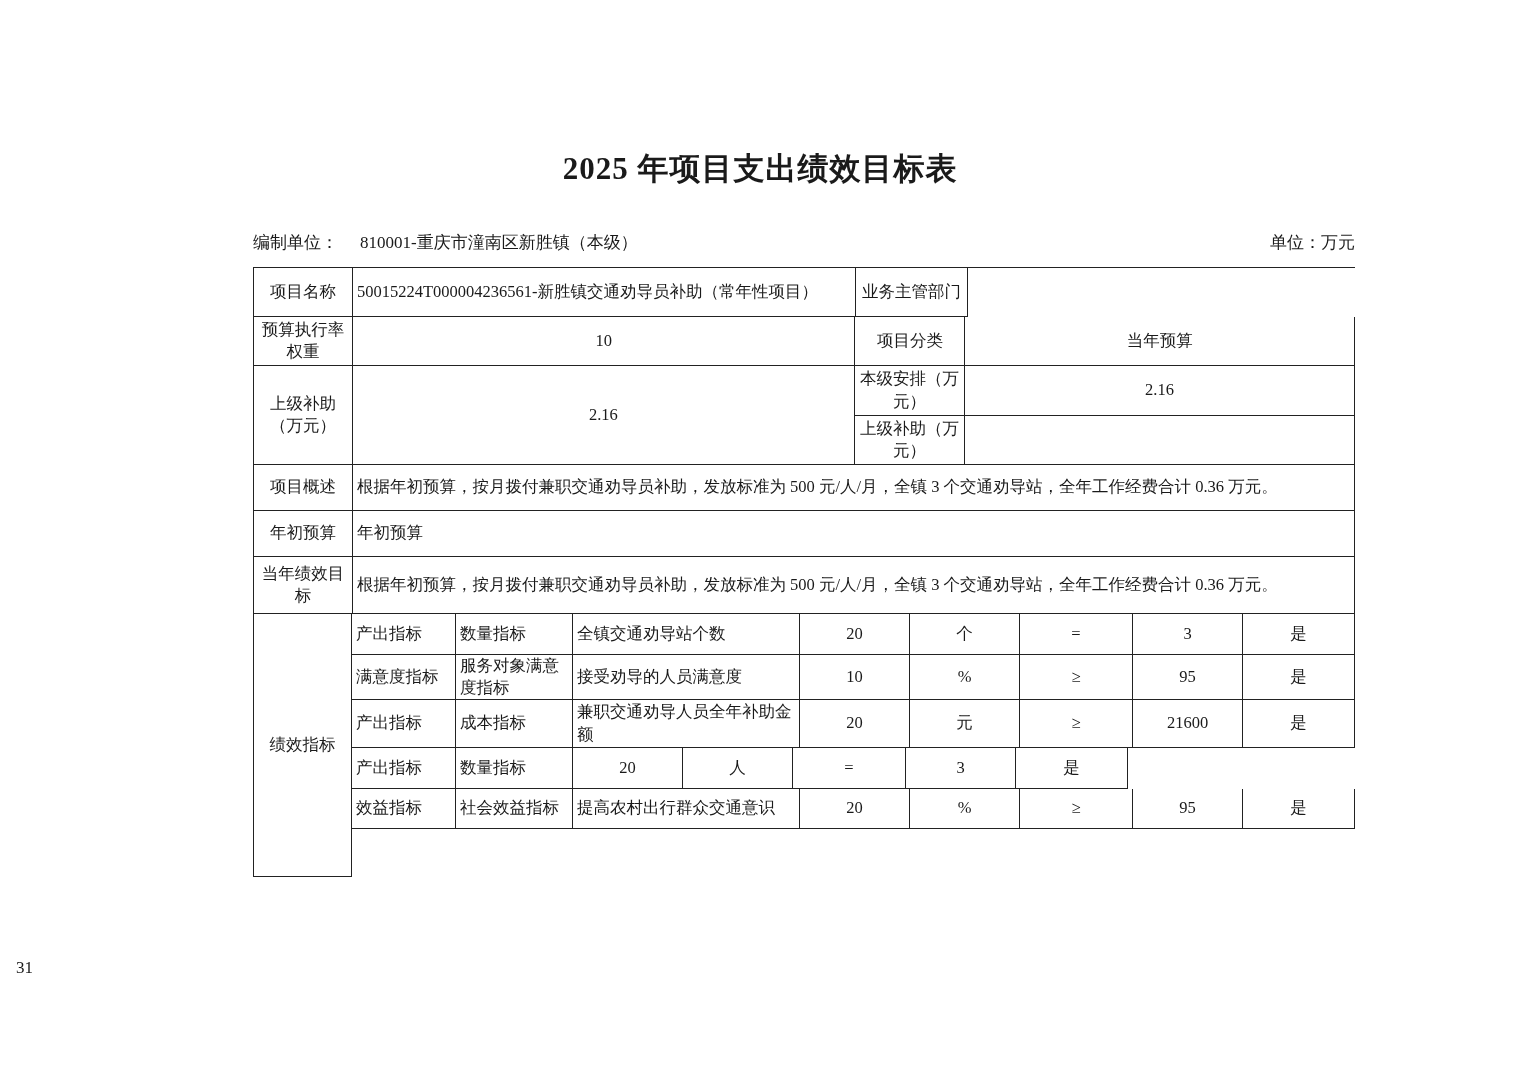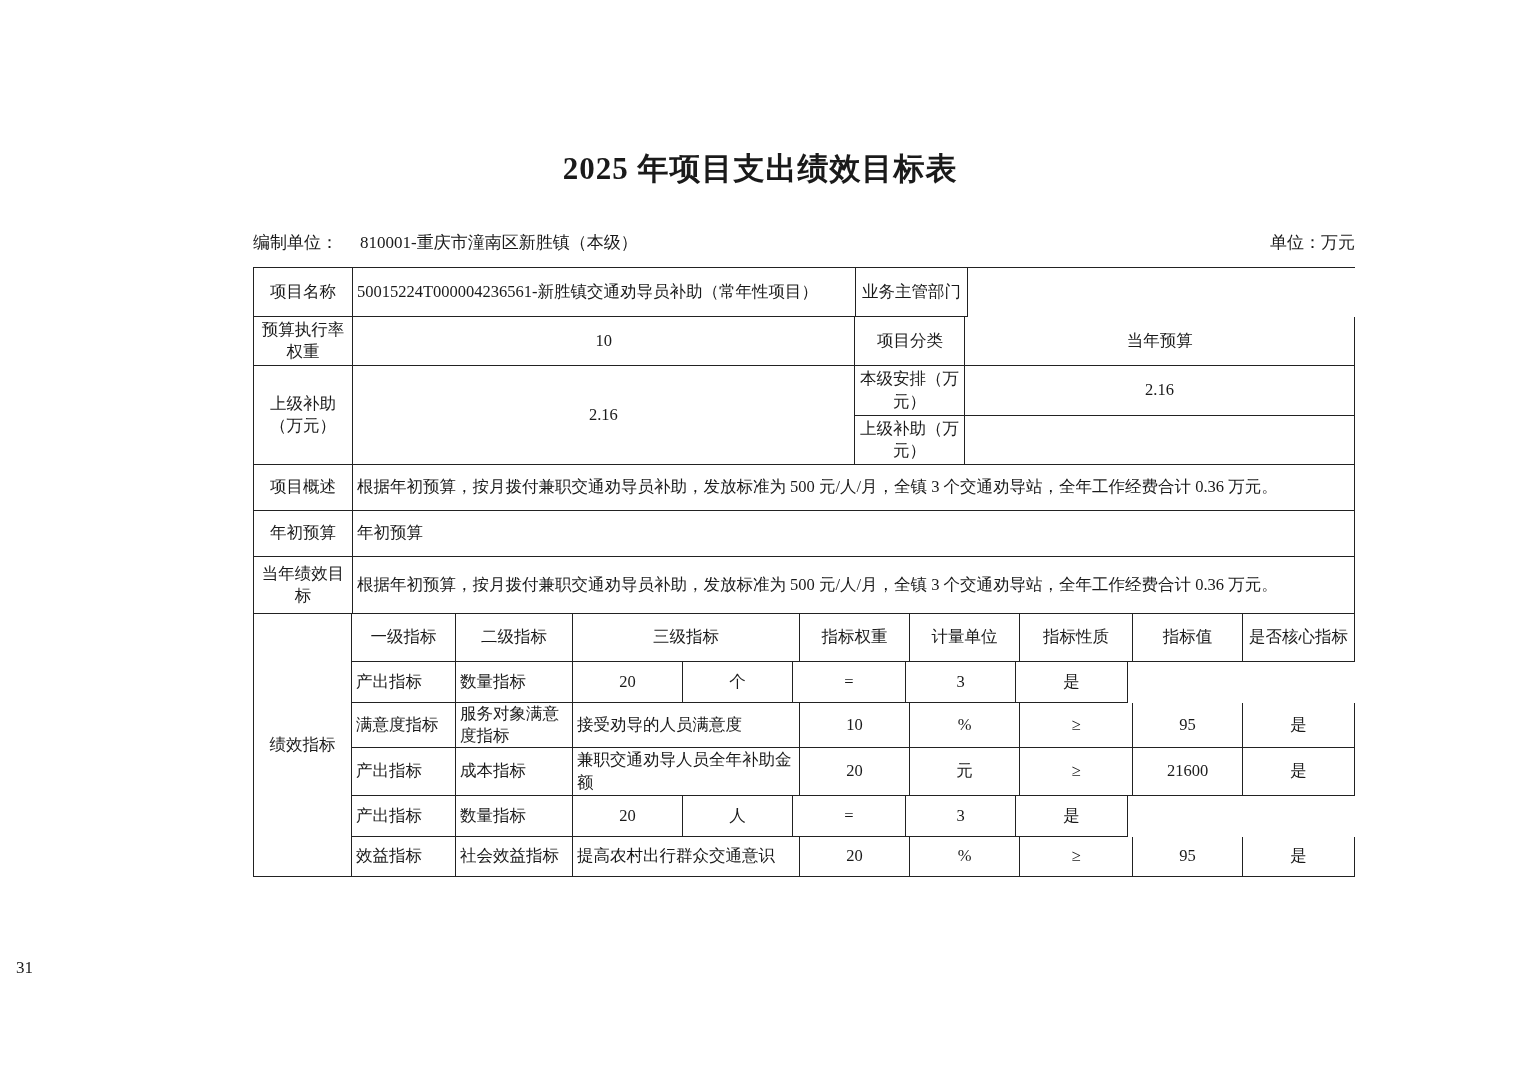--- a/index.html
+++ b/index.html
@@ -104,34 +104,25 @@
 
     <div class="row" style="height:57px">
       <div class="cell c" style="width:99px">当年绩效目标</div>
       <div class="cell l" style="width:1003px">根据年初预算，按月拨付兼职交通劝导员补助，发放标准为 500 元/人/月，全镇 3 个交通劝导站，全年工作经费合计 0.36 万元。</div>
     </div>
 
     <div class="row" style="height:263px">
       <div class="cell c" style="width:99px">绩效指标</div>
       <div class="stack" style="width:1003px">
 
-        <div class="row" style="height:48px">
-          <div class="cell c" style="width:104px">一级指标</div>
-          <div class="cell c" style="width:117px">二级指标</div>
-          <div class="cell c" style="width:227px">三级指标</div>
-          <div class="cell c" style="width:110px">指标权重</div>
-          <div class="cell c" style="width:110px">计量单位</div>
-          <div class="cell c" style="width:113px">指标性质</div>
-          <div class="cell c" style="width:110px">指标值</div>
-          <div class="cell c" style="width:112px">是否核心指标</div>
-        </div>
 
         <div class="row" style="height:41px">
           <div class="cell l" style="width:104px">产出指标</div>
           <div class="cell l" style="width:117px">数量指标</div>
+          <div class="cell l" style="width:227px">全镇交通劝导站个数</div>
           <div class="cell c" style="width:110px">20</div>
           <div class="cell c" style="width:110px">个</div>
           <div class="cell c" style="width:113px">=</div>
           <div class="cell c" style="width:110px">3</div>
           <div class="cell c" style="width:112px">是</div>
         </div>
 
         <div class="row" style="height:45px">
           <div class="cell l" style="width:104px">满意度指标</div>
           <div class="cell l" style="width:117px">服务对象满意度指标</div>

